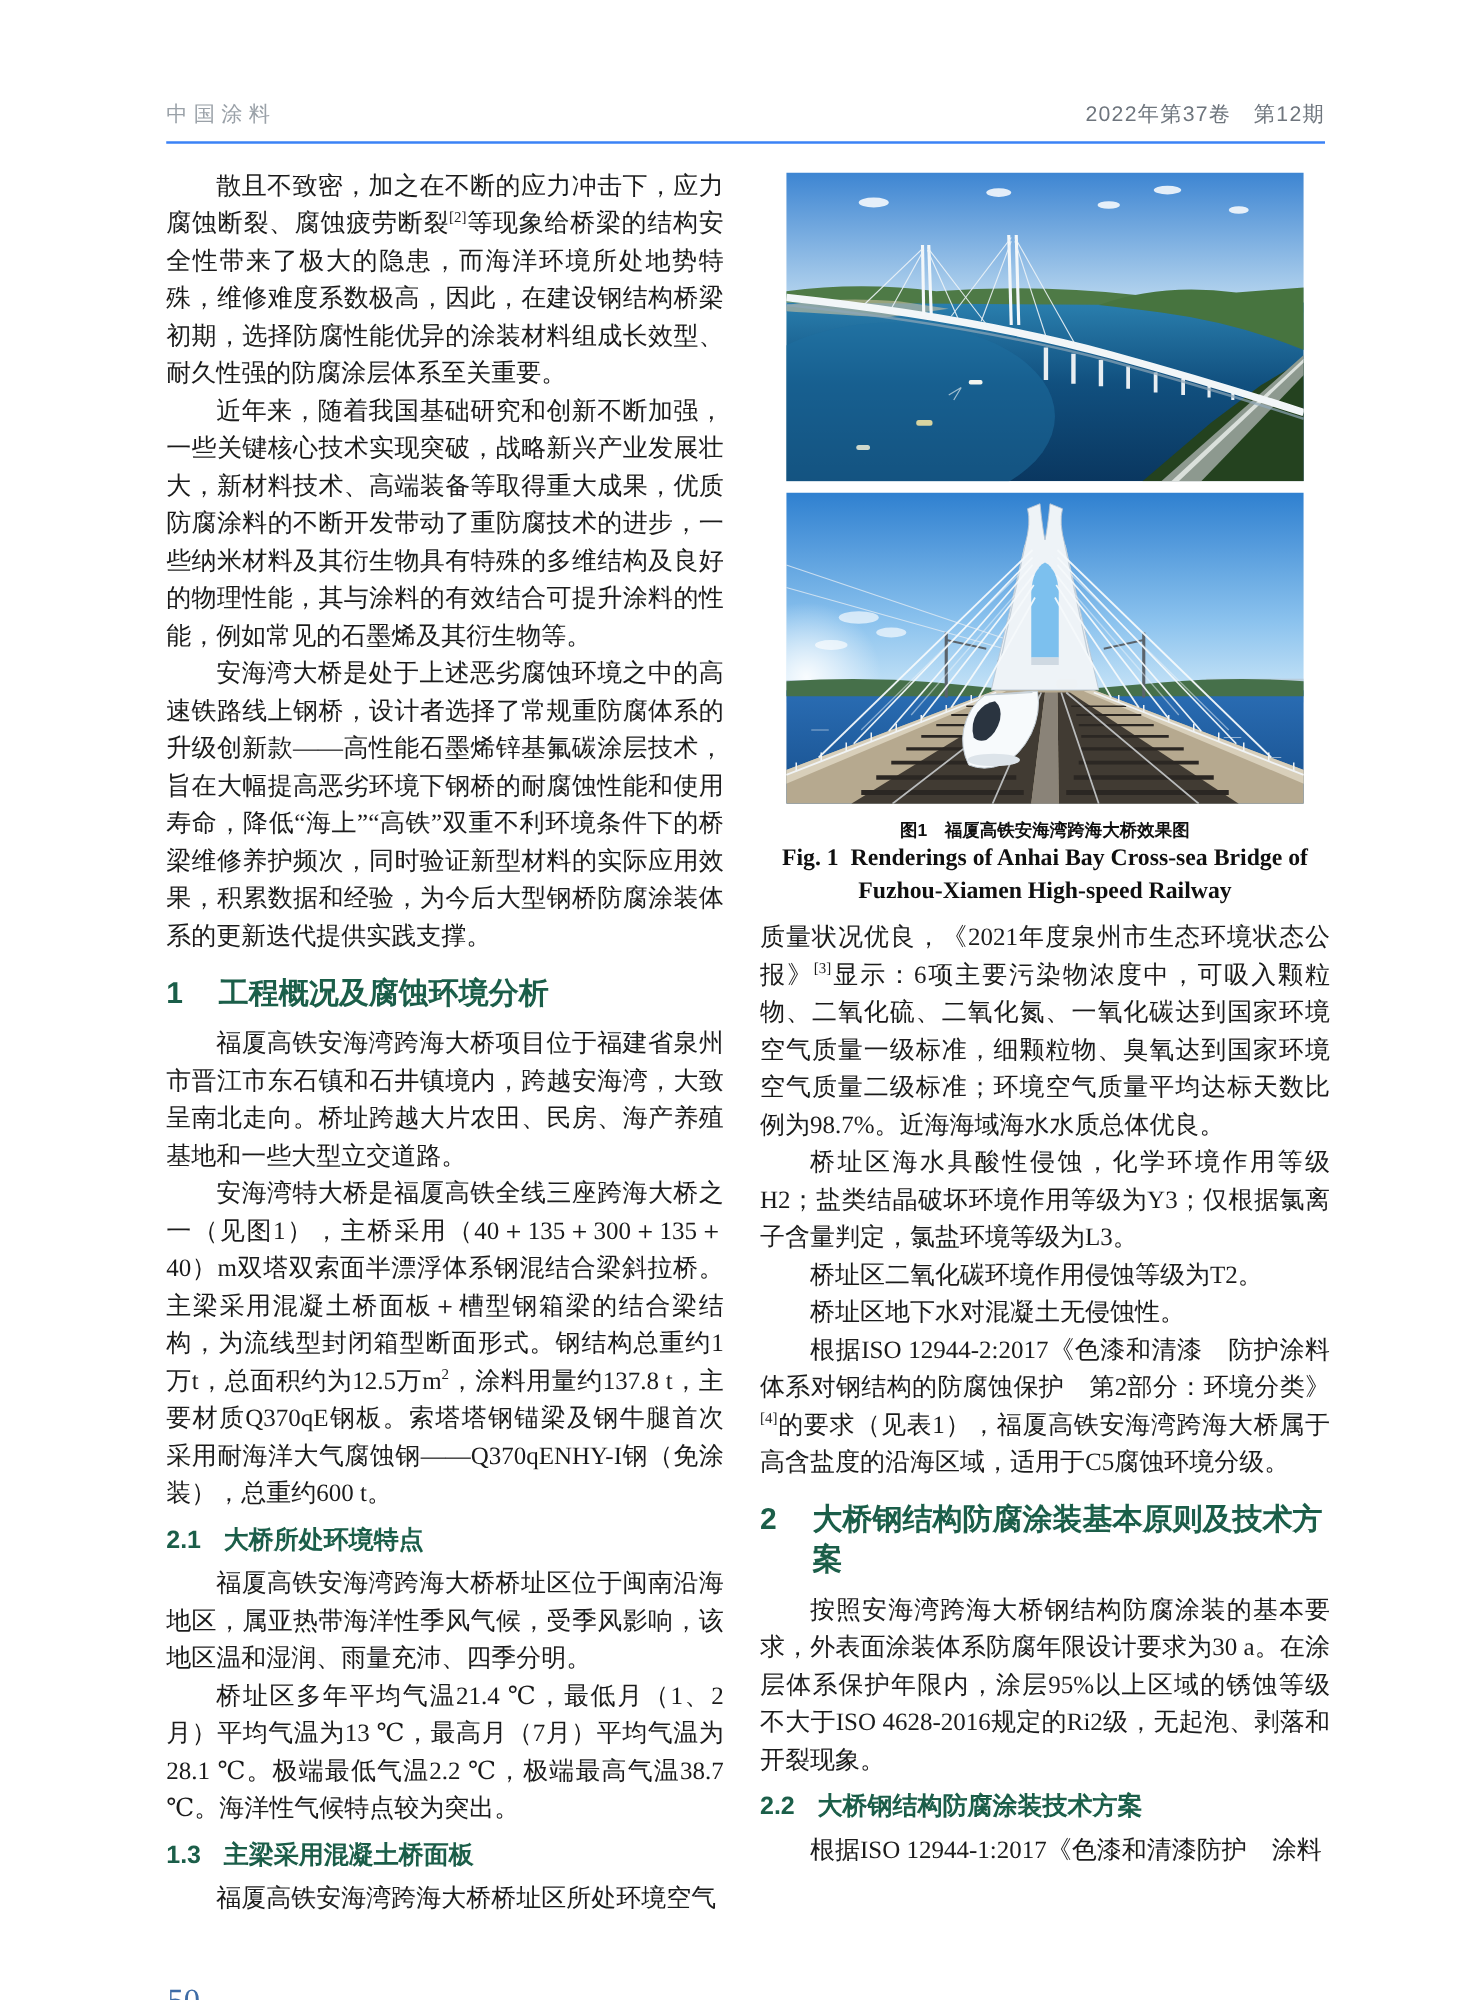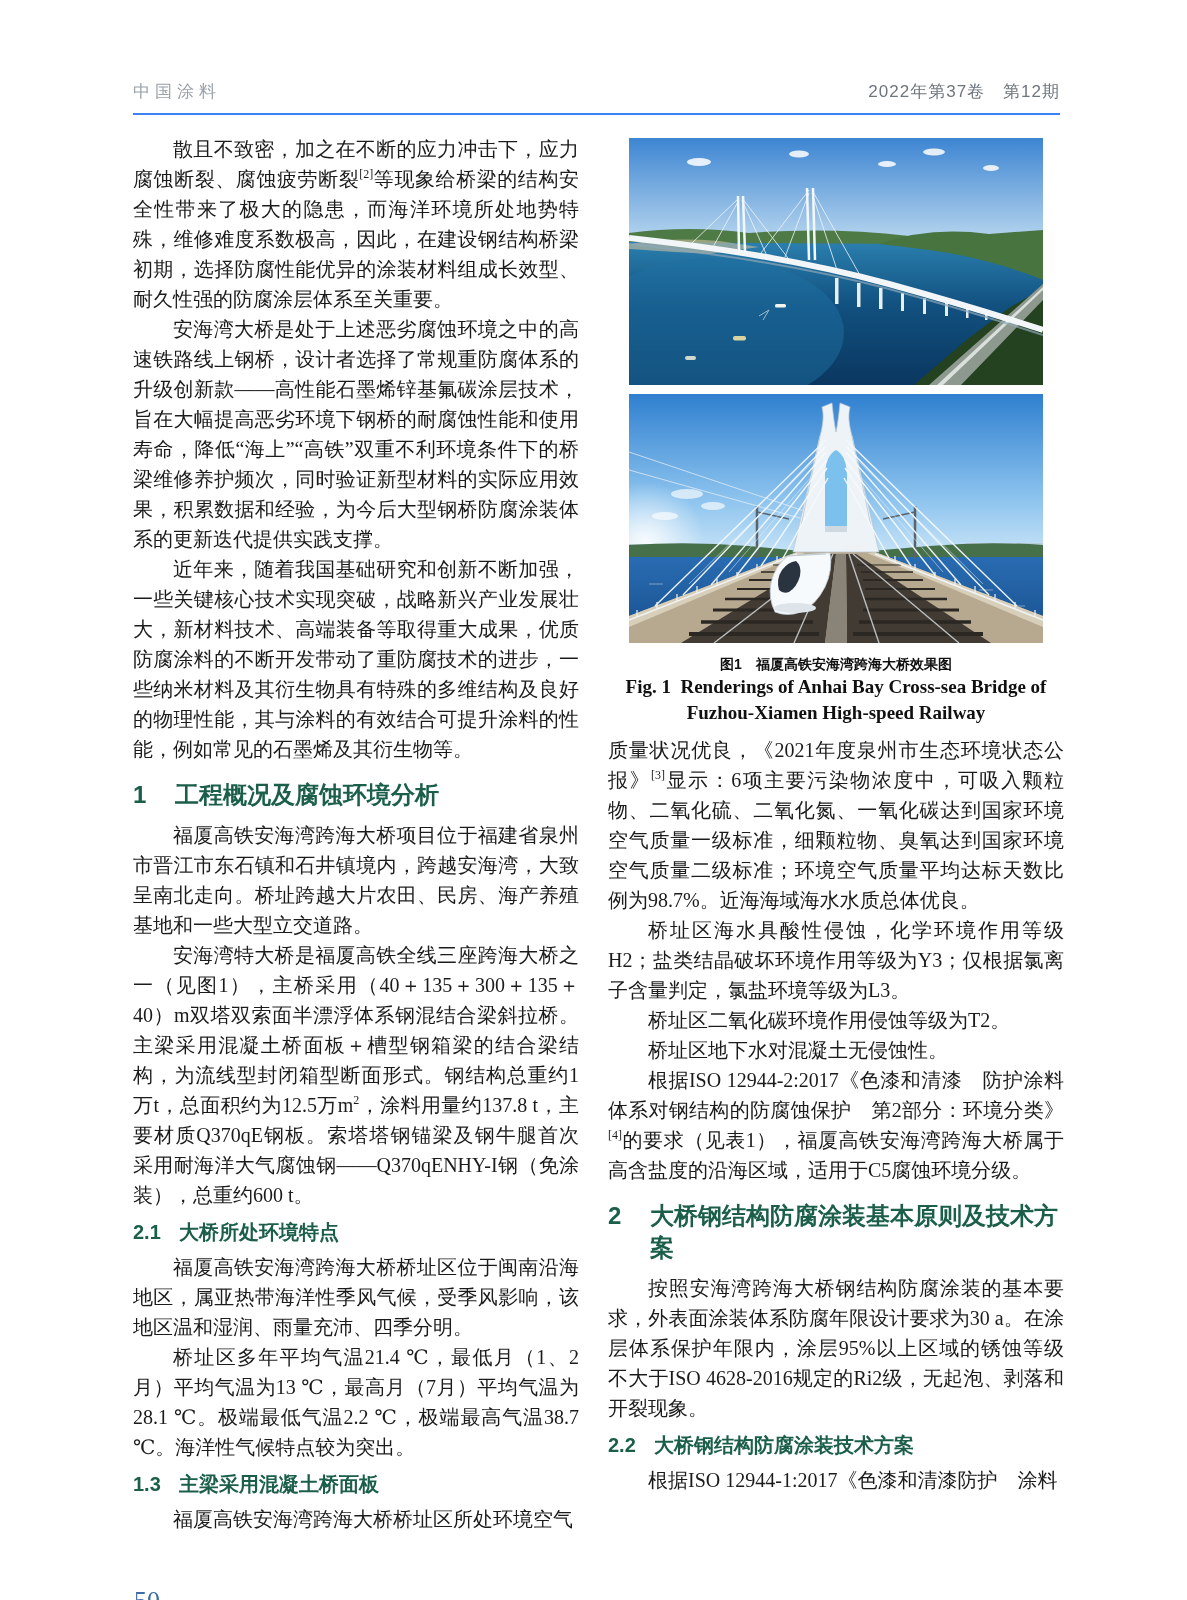--- a/index.html
+++ b/index.html
@@ -51,22 +51,22 @@
 
 <div class="page">
 
   <div class="hdr">
     <span class="journal">中国涂料</span>
     <span class="issue">2022年第37卷　第12期</span>
   </div>
 
   <div class="col-left">
       <p><span>散且不致密，加之在不断的应力冲击下，应力腐蚀断裂、腐蚀疲劳断裂</span><sup>[2]</sup><span>等现象给桥梁的结构安全性带来了极大的隐患，而海洋环境所处地势特殊，维修难度系数极高，因此，在建设钢结构桥梁初期，选择防腐性能优异的涂装材料组成长效型、耐久性强的防腐涂层体系至关重要。</span></p>
+      <p><span>近年来，随着我国基础研究和创新不断加强，一些关键核心技术实现突破，战略新兴产业发展壮大，新材料技术、高端装备等取得重大成果，优质防腐涂料的不断开发带动了重防腐技术的进步，一些纳米材料及其衍生物具有特殊的多维结构及良好的物理性能，其与涂料的有效结合可提升涂料的性能，例如常见的石墨烯及其衍生物等。</span></p>
       <p><span>安海湾大桥是处于上述恶劣腐蚀环境之中的高速铁路线上钢桥，设计者选择了常规重防腐体系的升级创新款——高性能石墨烯锌基氟碳涂层技术，旨在大幅提高恶劣环境下钢桥的耐腐蚀性能和使用寿命，降低“海上”“高铁”双重不利环境条件下的桥梁维修养护频次，同时验证新型材料的实际应用效果，积累数据和经验，为今后大型钢桥防腐涂装体系的更新迭代提供实践支撑。</span></p>
-      <p><span>近年来，随着我国基础研究和创新不断加强，一些关键核心技术实现突破，战略新兴产业发展壮大，新材料技术、高端装备等取得重大成果，优质防腐涂料的不断开发带动了重防腐技术的进步，一些纳米材料及其衍生物具有特殊的多维结构及良好的物理性能，其与涂料的有效结合可提升涂料的性能，例如常见的石墨烯及其衍生物等。</span></p>
       <div class="h1">
         <span class="num">1</span>
         <span class="title">工程概况及腐蚀环境分析</span>
       </div>
       <p><span>福厦高铁安海湾跨海大桥项目位于福建省泉州市晋江市东石镇和石井镇境内，跨越安海湾，大致呈南北走向。桥址跨越大片农田、民房、海产养殖基地和一些大型立交道路。</span></p>
       <p><span>安海湾特大桥是福厦高铁全线三座跨海大桥之一（见图1），主桥采用（40＋135＋300＋135＋40）m双塔双索面半漂浮体系钢混结合梁斜拉桥。主梁采用混凝土桥面板＋槽型钢箱梁的结合梁结构，为流线型封闭箱型断面形式。钢结构总重约1万t，总面积约为12.5万m</span><sup>2</sup><span>，涂料用量约137.8 t，主要材质Q370qE钢板。索塔塔钢锚梁及钢牛腿首次采用耐海洋大气腐蚀钢——Q370qENHY-I钢（免涂装），总重约600 t。</span></p>
       <div class="h2">
         <span class="num">2.1</span>
         <span class="title">大桥所处环境特点</span>
       </div>

